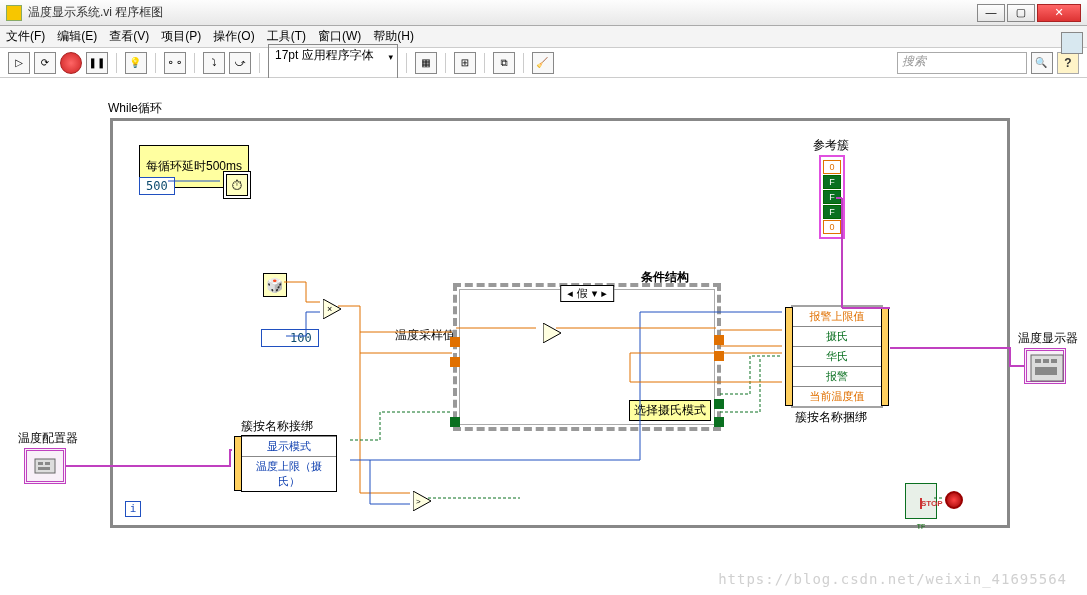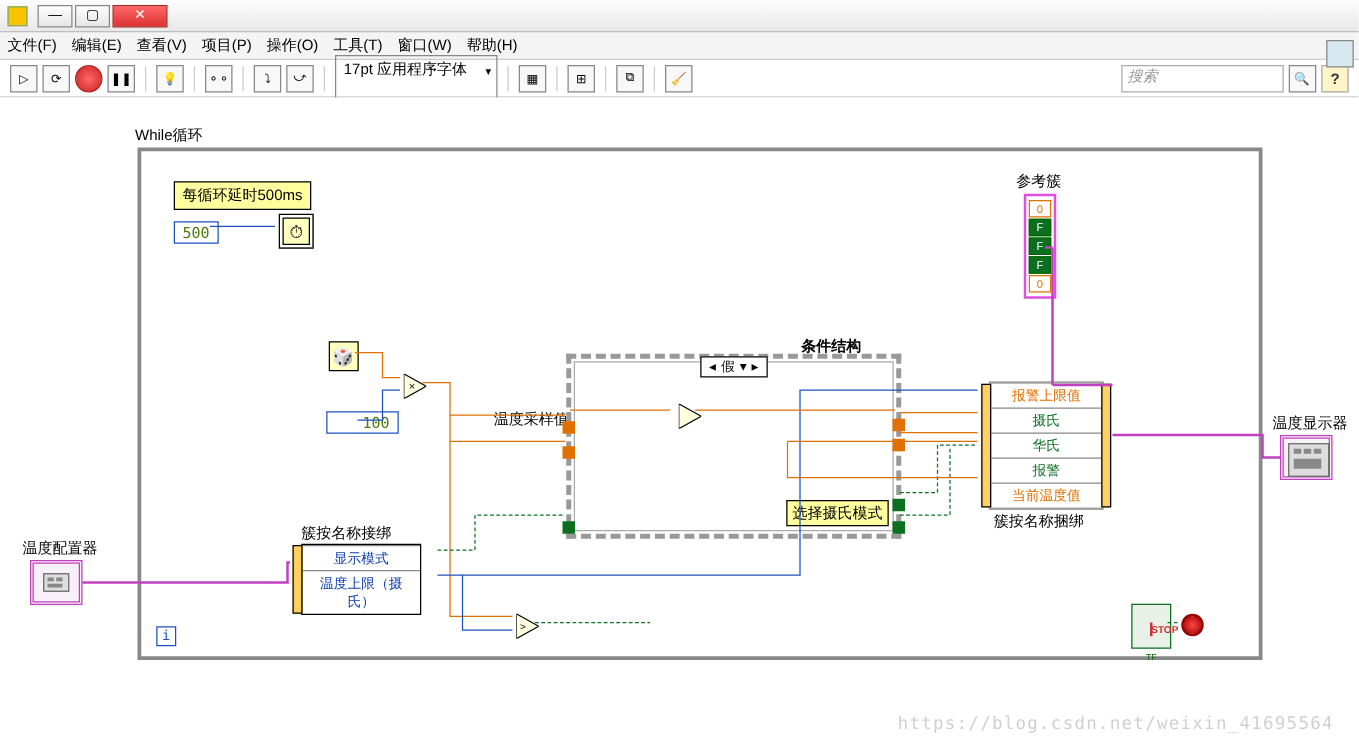--- a/index.html
+++ b/index.html
@@ -26,28 +26,28 @@
 .fontsel::after { content: "▾"; position: absolute; right: 4px; top: 2px; font-size: 9px; }
 .searchbox { margin-left: auto; height: 22px; border: 1px solid #aaa; width: 130px; padding: 0 4px; font-style: italic; color: #999; }
 .hbtn { width: 22px; height: 22px; border: 1px solid #aaa; background: #fff4c8; text-align: center; line-height: 20px; font-weight: bold; color: #333; }
 
 
 .canvas { position: absolute; left: 0; top: 78px; right: 0; bottom: 0; background: #fff; }
 svg.wires { position: absolute; left: 0; top: 0; width: 100%; height: 100%; pointer-events: none; }
 
 .label { position: absolute; font-size: 12px; color: #000; white-space: nowrap; }
 
-.yellow-tip { position: absolute; background: #ffffa0; border: 1px solid #000; padding: 2px 6px; font-size: 12px; }
+.yellow-tip { position: absolute; background: #ffffa0; border: 1px solid #000; padding: 12px 6px; font-size: 12px; }
 
 .while-loop { position: absolute; border: 3px solid #888; background: #fff; }
 .case-struct { position: absolute; border: 4px dashed #999; background: #fff; }
 .case-struct::before { content: ""; position: absolute; inset: 2px; border: 1px solid #aaa; pointer-events: none; }
 .case-sel { position: absolute; top: -2px; left: 50%; transform: translateX(-50%); background: #fff; border: 1px solid #000; padding: 0 6px; font-size: 11px; display: flex; align-items: center; gap: 4px; }
 
-.num-const { position: absolute; border: 1px solid #2050c0; color: #4d7c0f; background: #fff; padding: 1px 6px; font-size: 12px; font-family: monospace; }
+.num-const { position: absolute; border: 1px solid #2050c0; color: #0c4a6e; background: #fff; padding: 1px 6px; font-size: 12px; font-family: monospace; }
 
 .node { position: absolute; border: 1px solid #000; background: #ffffc0; width: 28px; height: 28px; display: flex; align-items: center; justify-content: center; font-size: 14px; }
 .node.double { box-shadow: inset 0 0 0 2px #fff, inset 0 0 0 3px #000; }
 .tri-outline { position: absolute; width: 18px; height: 20px; }
 .tri-outline svg { width: 100%; height: 100%; }
 
 .cluster-box { position: absolute; border: 2px solid #a3a3a3; background: #fff; }
 .cluster-box .row { border-bottom: 1px solid #888; padding: 2px 6px; font-size: 11px; text-align: center; }
 .cluster-box .row:last-child { border-bottom: none; }
 .row.orange { color: #e07000; }
@@ -78,20 +78,21 @@
 .tunnel { position: absolute; width: 10px; height: 10px; background: #e07000; }
 .tunnel.bool { background: #0a7020; }
 
 .watermark { position: absolute; right: 20px; bottom: 8px; color: #d0d0d0; font-family: monospace; font-size: 14px; letter-spacing: 1px; }
 </style>
 </head>
 <body>
 
 <div class="titlebar">
   <div class="ti-icon"></div>
+  <div class="title">温度显示系统.vi 程序框图</div>
   <div class="winbtn">—</div>
   <div class="winbtn">▢</div>
   <div class="winbtn close">✕</div>
 </div>
 
 <div class="menu">
   <span>文件(F)</span>
   <span>编辑(E)</span>
   <span>查看(V)</span>
   <span>项目(P)</span>

